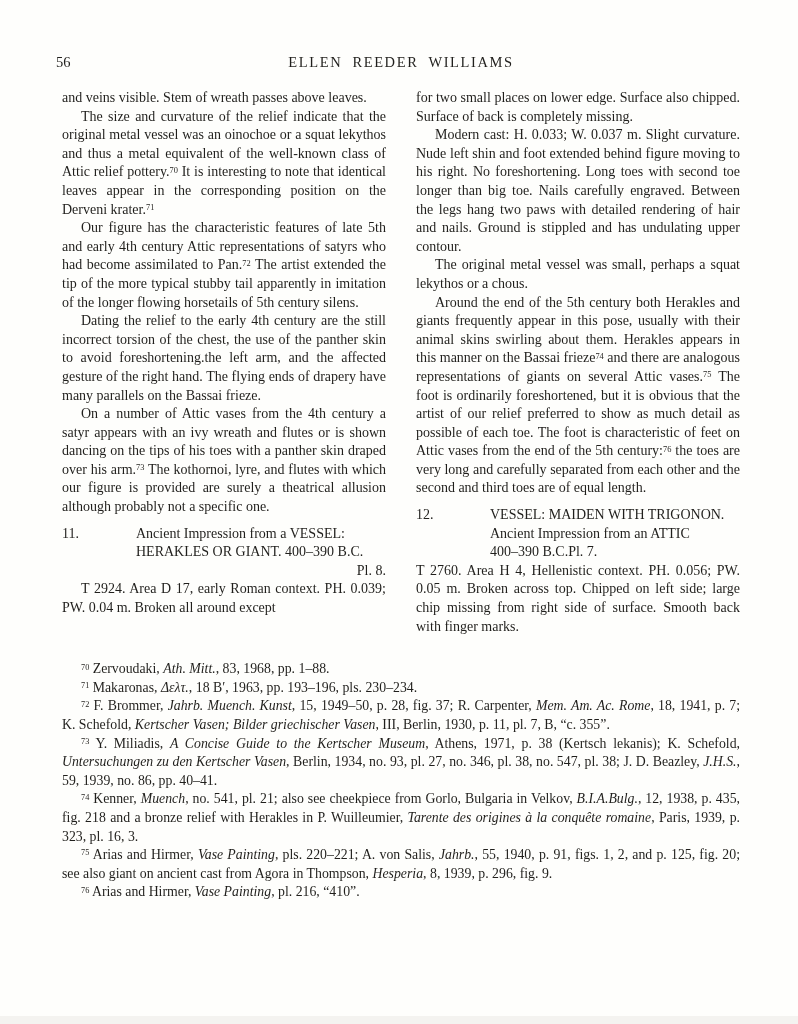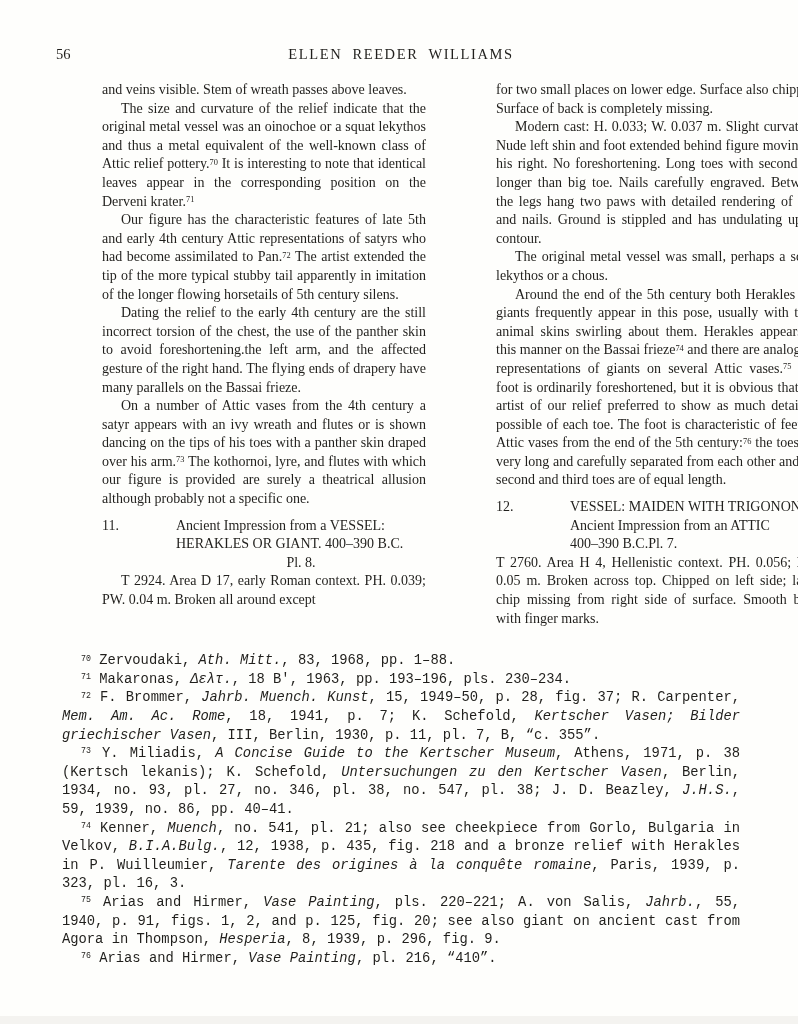--- a/index.html
+++ b/index.html
@@ -6,43 +6,42 @@
   html, body { margin: 0; padding: 0; background: #f4f3f0; }
   .page {
     width: 798px; height: 1016px; margin: 0 auto;
     background: #fefefc; color: #201f1c;
     font-family: "Liberation Serif", serif;
     padding: 46px 58px 0 62px;
     overflow: hidden; position: relative;
   }
   .pagehead { position: relative; height: 19px; font-size: 14.5px; }
   .pagenum { position: absolute; left: -6px; top: 0; }
-  .runhead { display: block; text-align: center; letter-spacing: 1.6px; word-spacing: 5px; }
+  .runhead { display: block; text-align: center; letter-spacing: 1.6px; word-spacing: 5px; margin-top: 8px; }
   .columns { display: flex; gap: 30px; margin-top: 16px; }
   .col {
     width: 324px; flex: none;
     font-size: 14px; line-height: 18.6px;
     text-align: justify;
-    margin-left: 40px;
   }
   p { margin: 0; text-indent: 19px; }
   .noindent { text-indent: 0; }
   sup { font-size: 0.6em; line-height: 0; vertical-align: baseline; position: relative; top: -0.45em; }
   .entry { margin-top: 8px; text-align: left; }
   .entry-row { display: flex; gap: 41px; }
   .entry-num { width: 33px; flex: none; }
   .entry-body { flex: 1; }
-  .plate-line { text-align: center; }
+  .plate-line { text-align: right; }
   .line3-row { display: flex; justify-content: flex-start; }
   .footnotes {
     margin-top: 24px;
     font-size: 13.8px; line-height: 18.6px;
     text-align: justify;
   }
-  .footnotes p { text-indent: 19px; font-family: Liberation Mono, monospace; }
+  .footnotes p { text-indent: 19px; }
 </style>
 </head>
 <body>
 
 <div class="page">
 
   <header class="pagehead">
     <span class="pagenum">56</span>
     <span class="runhead">ELLEN REEDER WILLIAMS</span>
   </header>

